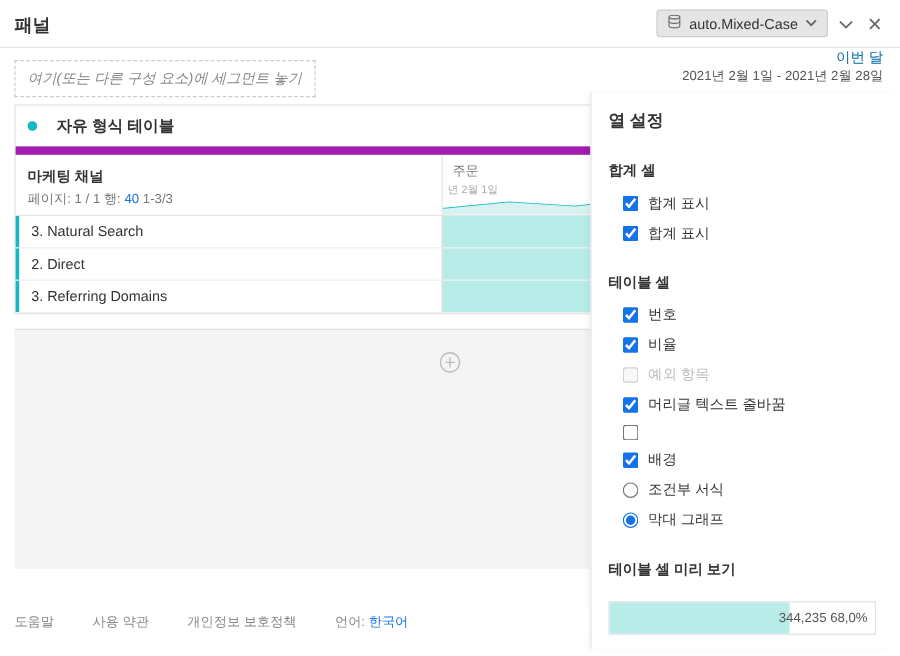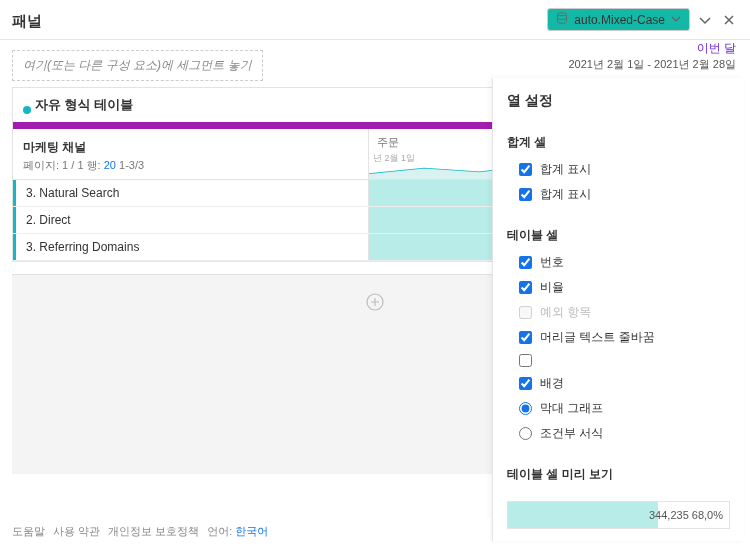--- a/index.html
+++ b/index.html
@@ -1,28 +1,28 @@
 <!DOCTYPE html>
 <html><head>
 <meta charset="utf-8">
 <style>
   * { box-sizing: border-box; margin: 0; padding: 0; }
   body { font-family: -apple-system, "Segoe UI", Arial, sans-serif; font-size: 12px; color: #333; background: #fff; width: 750px; height: 547px; overflow: hidden; position: relative; }
   .header { display: flex; align-items: flex-end; justify-content: space-between; padding: 8px 12px; border-bottom: 1px solid #e5e5e5; }
   .header-title { font-size: 15px; font-weight: 600; }
   .header-controls { display: flex; align-items: center; gap: 6px; }
-  .dropdown-btn { display: flex; align-items: center; gap: 6px; border: 1px solid #ccc; border-radius: 3px; padding: 3px 8px; background: #14b8a6; font-size: 12px; cursor: pointer; }
+  .dropdown-btn { display: flex; align-items: center; gap: 6px; border: 1px solid #ccc; border-radius: 3px; padding: 3px 8px; background: #e5e5e5; font-size: 12px; cursor: pointer; }
   .icon-btn { width: 18px; height: 18px; display: flex; align-items: center; justify-content: center; color: #666; cursor: pointer; }
   .segment-bar { margin: 10px 12px 6px 12px; border: 1px dashed #ccc; padding: 6px 10px; }
   .segment-text { font-style: italic; color: #888; font-size: 12px; }
   .date-block { text-align: right; padding: 0 14px 6px 0; font-size: 11px; color: #555; line-height: 1.4; }
-  .date-block .label { font-size: 12px; color: #6d28d9; }
+  .date-block .label { font-size: 12px; color: #0369a1; }
   .panel-body { padding: 0 12px 12px 12px; }
   .freeform-card { border: 1px solid #e3e3e3; background: #fff; }
-  .ff-header { display: flex; align-items: flex-end; padding: 8px 10px; gap: 4px; font-weight: 600; font-size: 13px; }
+  .ff-header { display: flex; align-items: center; padding: 8px 10px; gap: 16px; font-weight: 600; font-size: 13px; }
   .dot { width: 8px; height: 8px; border-radius: 50%; background: #14b8c4; display: inline-block; }
   .ff-table { position: relative; }
   .th-row { display: flex; border-top: 7px solid #a21caf; border-bottom: 1px solid #e3e3e3; }
   .th-left { width: 355px; padding: 10px 10px 6px 10px; }
   .th-left .dim { font-size: 12px; font-weight: 600; }
   .th-left .meta { font-size: 11px; color: #777; margin-top: 2px; }
   .th-left .meta .blue { color: #1473e6; }
   .th-right { flex: 1; position: relative; padding: 6px 8px; border-left: 1px solid #e3e3e3; }
   .metric-label { font-size: 11px; color: #777; }
   .spark { position: absolute; left: 0; right: 0; bottom: 0; height: 18px; }
@@ -38,21 +38,21 @@
   .side-panel::-webkit-scrollbar-thumb { background: #ccc; border-radius: 4px; }
   .sp-title { font-size: 14px; font-weight: 700; padding: 14px 14px 10px 14px; }
   .sp-section { padding: 6px 14px; }
   .sp-heading { font-size: 12px; font-weight: 700; margin: 8px 0 6px 0; }
   .sp-opt { display: flex; align-items: center; gap: 8px; padding: 4px 12px; font-size: 12px; }
   .sp-opt.disabled { color: #bbb; }
   .sp-opt input { accent-color: #1473e6; }
   .preview-box { margin: 6px 14px 10px 14px; border: 1px solid #e3e3e3; height: 28px; position: relative; display: flex; align-items: center; }
   .preview-bar { background: #b7ece9; height: 100%; width: 68%; }
   .preview-text { position: absolute; right: 6px; font-size: 11px; color: #555; }
-  .footer { position: absolute; left: 0; bottom: 2px; width: 490px; padding: 6px 12px; font-size: 11px; color: #888; display: flex; gap: 8px; background: #fff; }
+  .footer { position: absolute; left: 0; bottom: 15px; width: 490px; padding: 6px 12px; font-size: 11px; color: #888; display: flex; gap: 32px; background: #fff; }
   .footer a { color: #1473e6; text-decoration: none; }
 </style>
 </head>
 <body>
 
 <div class="header">
   <div class="header-title">패널</div>
   <div class="header-controls">
     <div class="dropdown-btn">
       <span>
@@ -97,21 +97,21 @@
     <div class="ff-header">
       <span class="dot"></span>
       <span>자유 형식 테이블</span>
     </div>
     <div class="ff-table">
       <div class="th-row">
         <div class="th-left">
           <div class="dim">마케팅 채널</div>
           <div class="meta">
             <span>페이지: 1 / 1 행:</span>
-            <span class="blue">20</span>
+            <span class="blue">40</span>
             <span>1-3/3</span>
           </div>
         </div>
         <div class="th-right">
           <div class="metric-label">주문</div>
           <div class="spark">
             <svg viewBox="0 0 100 20" preserveAspectRatio="none">
               <path d="M0 14 L15 8 L30 12 L45 5 L60 10 L75 6 L90 11 L100 7 L100 20 L0 20 Z" fill="#d7f2f0"></path>
               <path d="M0 14 L15 8 L30 12 L45 5 L60 10 L75 6 L90 11 L100 7" fill="none" stroke="#14b8c4" stroke-width="0.8"></path>
             </svg>
@@ -178,26 +178,26 @@
         <span>머리글 텍스트 줄바꿈</span>
       </label>
     <label class="sp-opt">
         <input type="checkbox" style="">
       </label>
     <label class="sp-opt">
         <input type="checkbox" checked="" style="">
         <span>배경</span>
       </label>
     <label class="sp-opt">
+        <input type="radio" name="bg" style="">
+        <span>조건부 서식</span>
+      </label>
+    <label class="sp-opt">
         <input type="radio" name="bg" checked="" style="">
         <span>막대 그래프</span>
-      </label>
-    <label class="sp-opt">
-        <input type="radio" name="bg" style="">
-        <span>조건부 서식</span>
       </label>
   </div>
 
   <div class="sp-section">
     <div class="sp-heading">테이블 셀 미리 보기</div>
   </div>
   <div class="preview-box">
     <div class="preview-bar"></div>
     <div class="preview-text">344,235 68,0%</div>
   </div>

